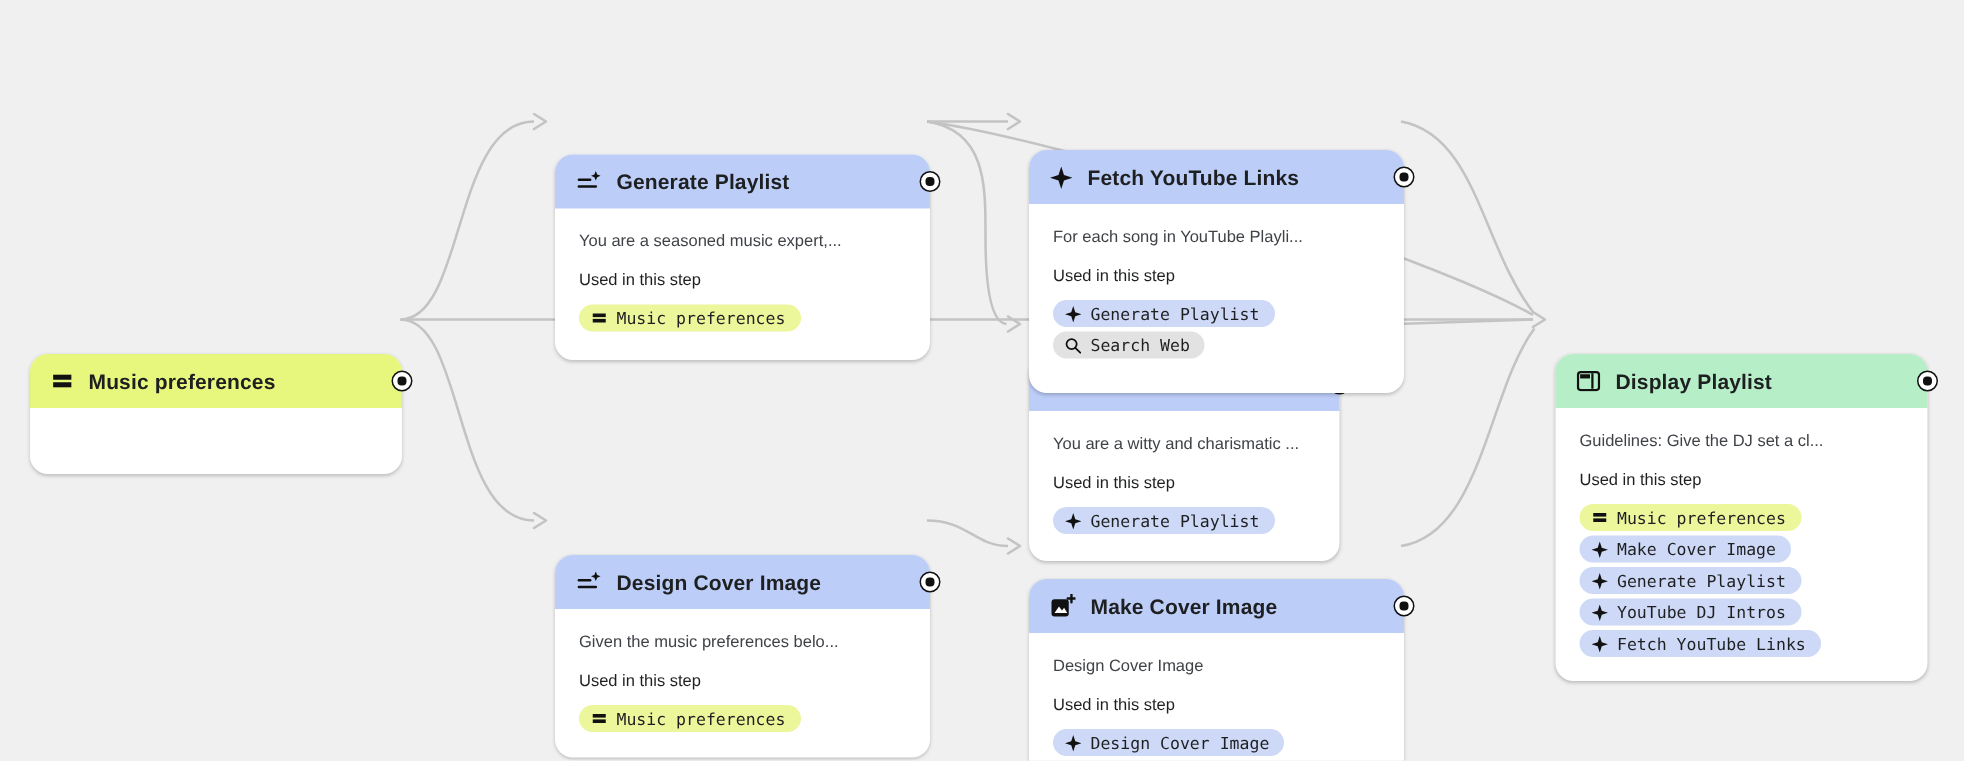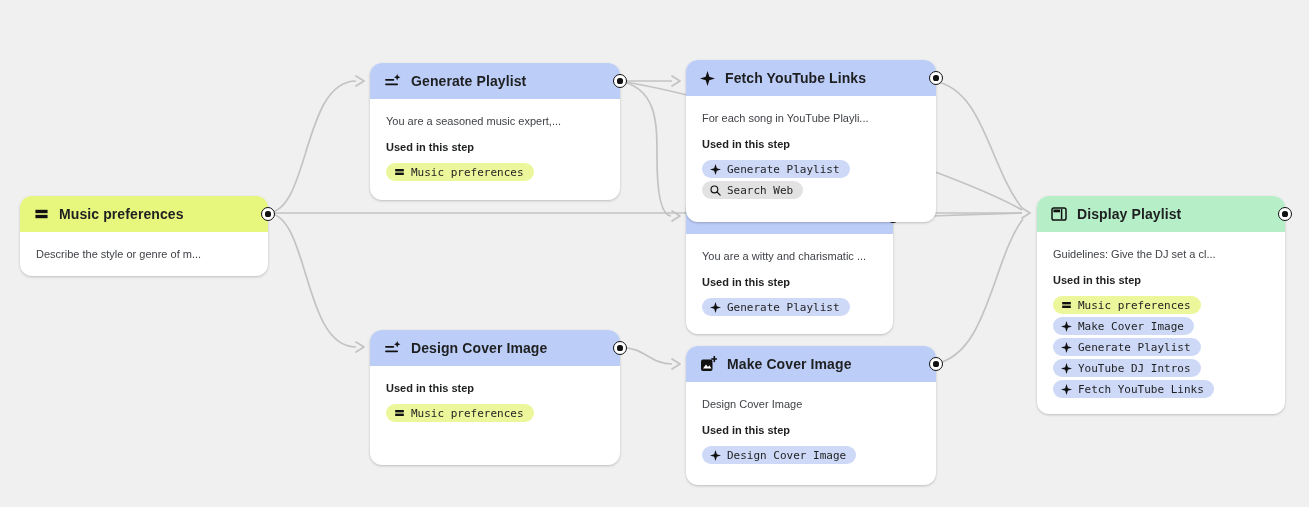--- a/index.html
+++ b/index.html
@@ -10,41 +10,41 @@
     position:relative;overflow:hidden;
   }
   .canvas{position:absolute;inset:0;}
   svg.edges{position:absolute;left:0;top:0;z-index:1;}
   .edge{fill:none;stroke:#c3c3c3;stroke-width:1.7;}
   .arrow{fill:none;stroke:#c3c3c3;stroke-width:1.7;stroke-linecap:round;stroke-linejoin:round;}
 
   .node{
     position:absolute;background:#ffffff;border-radius:12px;
     box-shadow:0 1px 3px rgba(0,0,0,.14), 0 1px 2px rgba(0,0,0,.08);
-    z-index:3;box-sizing:border-box;
+    z-index:3;box-sizing:border-box;margin-top:40px;
   }
   .node-header{
     height:36px;border-radius:12px 12px 0 0;position:relative;
     display:flex;align-items:center;gap:10px;padding:0 14px;box-sizing:border-box;
   }
   .hdr-blue{background:#bccdf8;}
   .hdr-yellow{background:#e7f67c;}
   .hdr-green{background:#b6eec7;}
   .node-title{
     font-size:14px;font-weight:600;color:#1e1f20;letter-spacing:.1px;white-space:nowrap;
   }
   .hdr-icon{display:flex;align-items:center;flex:0 0 auto;}
   .port{
     position:absolute;right:-7px;top:11px;width:14px;height:14px;box-sizing:border-box;
     border:1.7px solid #111;border-radius:50%;background:#fff;
   }
   .port::after{content:'';position:absolute;inset:3.4px;background:#111;border-radius:50%;}
   .node-body{padding:16px 16px 14px;}
   .preview{font-size:11px;color:#3f4247;margin:0 0 14px;white-space:nowrap;}
-  .used-label{font-size:11px;font-weight:700;color:#1e1f20;margin:0 0 10px;}
+  .used-label{font-size:11px;font-weight:400;color:#1e1f20;margin:0 0 10px;}
   .chips{display:flex;flex-direction:column;align-items:flex-start;gap:3px;}
   .chip{
     display:inline-flex;align-items:center;gap:6px;
     padding:2.5px 10px 2.5px 8px;border-radius:12px;
     font-family:"DejaVu Sans Mono", monospace;font-size:11px;color:#1e1f20;white-space:nowrap;
   }
   .chip-yellow{background:#ecf69b;}
   .chip-blue{background:#cdd9f6;}
   .chip-gray{background:#e2e2e2;}
   .chip svg{flex:0 0 auto;}
@@ -96,23 +96,20 @@
     <div class="node-header hdr-yellow">
       <span class="hdr-icon">
         <svg width="15" height="14" viewBox="0 0 16 15">
             <rect x="1.5" y="3" width="13" height="3.6" fill="#111"></rect>
             <rect x="1.5" y="8.4" width="13" height="3.6" fill="#111"></rect>
           </svg>
       </span>
       <span class="node-title">Music preferences</span>
       <span class="port"></span>
     </div>
-    <div class="node-body">
-      <p class="preview">Describe the style or genre of m...</p>
-    </div>
   </div>
 
   <div class="node" id="node-djintros">
     <div class="node-header hdr-blue">
       <span class="port"></span>
     </div>
     <div class="node-body">
       <p class="preview">You are a witty and charismatic ...</p>
       <p class="used-label">Used in this step</p>
       <div class="chips">
@@ -190,20 +187,21 @@
         <svg width="17" height="15" viewBox="0 0 18 16">
             <path d="M2 6.2 H10" stroke="#111" stroke-width="1.8" stroke-linecap="round"></path>
             <path d="M2 11 H14" stroke="#111" stroke-width="1.8" stroke-linecap="round"></path>
             <path d="M14 0 L15 2.4 L17.4 3.4 L15 4.4 L14 6.8 L13 4.4 L10.6 3.4 L13 2.4 Z" fill="#111"></path>
           </svg>
       </span>
       <span class="node-title">Design Cover Image</span>
       <span class="port"></span>
     </div>
     <div class="node-body">
+      <p class="preview">Given the music preferences belo...</p>
       <p class="used-label">Used in this step</p>
       <div class="chips">
         <span class="chip chip-yellow">
           <svg width="11" height="10" viewBox="0 0 16 15">
               <rect x="1.5" y="3" width="13" height="3.6" fill="#111"></rect>
               <rect x="1.5" y="8.4" width="13" height="3.6" fill="#111"></rect>
             </svg>
           <span>Music preferences</span>
         </span>
       </div>

